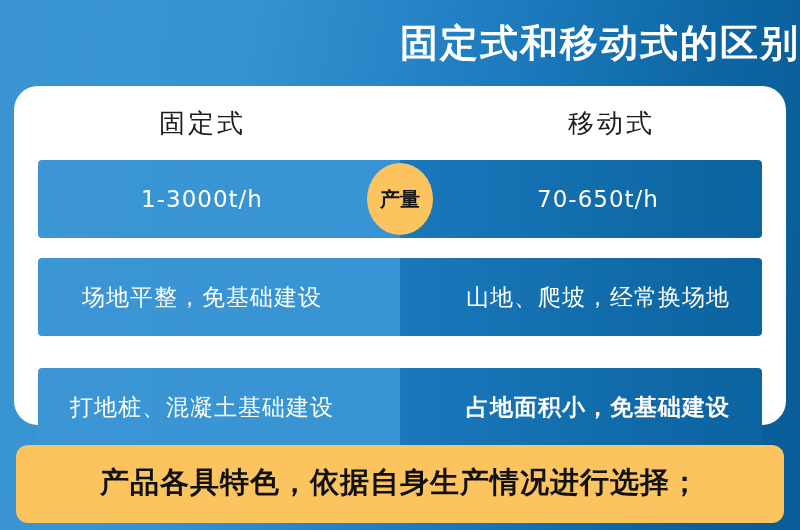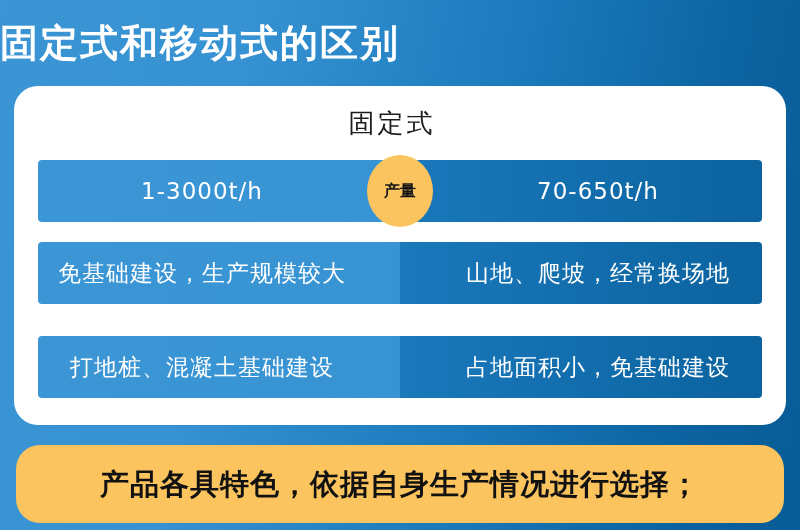--- a/index.html
+++ b/index.html
@@ -14,21 +14,21 @@
     font-family: "DejaVu Sans", "Liberation Sans", sans-serif;
     background: linear-gradient(100deg, #3b95d4 0%, #3692d2 28%, #1b79bc 60%, #0b639f 85%, #085c97 100%);
     position: relative;
   }
 
   
   .title-bar {
     height: 86px;
     display: flex;
     align-items: center;
-    justify-content: flex-start;
+    justify-content: flex-end;
   }
   .title-text {
     color: #ffffff;
     font-size: 38px;
     font-weight: bold;
     letter-spacing: 2px;
     line-height: 1;
     text-align: center;
   }
 
@@ -65,21 +65,21 @@
 
   
   .rows {
     position: absolute;
     left: 24px;
     top: 74px;
     width: 724px;
   }
   .row {
     position: relative;
-    height: 62px;
+    height: 78px;
     margin-bottom: 20px;
     border-radius: 14px;
     overflow: visible;
     text-align: right;
   }
   .row:last-child { margin-bottom: 0; margin-top: 32px; }
 
   .row-half {
     position: absolute;
     top: 0;
@@ -104,54 +104,55 @@
     justify-content: center;
     padding-left: 34px;
     border-radius: 0 4px 4px 0;
   }
 
   .row:nth-child(1) .row-half.left  { background: linear-gradient(90deg, #3c96d5 0%, #3793d3 100%); }
   .row:nth-child(1) .row-half.right { background: linear-gradient(90deg, #1a78bb 0%, #0b639f 100%); }
   .row:nth-child(2) .row-half.left  { background: linear-gradient(90deg, #3c96d5 0%, #3793d3 100%); }
   .row:nth-child(2) .row-half.right { background: linear-gradient(90deg, #1a78bb 0%, #0b639f 100%); }
   .row:nth-child(3) .row-half.left  { background: linear-gradient(90deg, #3c96d5 0%, #3793d3 100%); }
-  .row:nth-child(3) .row-half.right { background: linear-gradient(90deg, #1a78bb 0%, #0b639f 100%); }
+  .row:nth-child(3) .row-half.right { background: linear-gradient(90deg, #1a78bb 0%, #0b639f 100%); font-weight: bold; }
 
   .row-badge {
     position: absolute;
     left: 50%;
     top: 50%;
     transform: translate(-50%, -50%);
     width: 66px;
     height: 72px;
     border-radius: 50%;
     background: #fbc45f;
     display: flex;
     align-items: center;
     justify-content: center;
     color: #141414;
-    font-size: 16px;
+    font-size: 20px;
     font-weight: bold;
     letter-spacing: 0px;
     line-height: 1;
     z-index: 3;
   }
 
   
   .banner {
     position: absolute;
     left: 16px;
     top: 445px;
     width: 768px;
     height: 78px;
     background: #fbc45f;
-    border-radius: 24px;
+    border-radius: 12px;
     display: flex;
     align-items: center;
     justify-content: center;
+    font-family: Liberation Mono, monospace;
   }
   .banner-text {
     color: #111111;
     font-size: 29px;
     font-weight: bold;
     letter-spacing: 1px;
     line-height: 1;
     text-align: center;
   }
 </style>
@@ -159,32 +160,33 @@
 <body>
 
 <div class="title-bar">
   <div class="title-text">固定式和移动式的区别</div>
 </div>
 
 <div class="card">
 
   <div class="card-headers">
     <div class="col-head left">固定式</div>
+    <div class="col-head right">移动式</div>
   </div>
 
   <div class="rows">
 
     <div class="row">
       <div class="row-half left">1-3000t/h</div>
       <div class="row-badge">产量</div>
       <div class="row-half right">70-650t/h</div>
     </div>
 
     <div class="row">
-      <div class="row-half left">免基础建设，生产规模较大</div>
+      <div class="row-half left">场地平整，免基础建设</div>
       <div class="row-half right">山地、爬坡，经常换场地</div>
     </div>
 
     <div class="row">
       <div class="row-half left">打地桩、混凝土基础建设</div>
       <div class="row-half right">占地面积小，免基础建设</div>
     </div>
 
   </div>
 </div>

